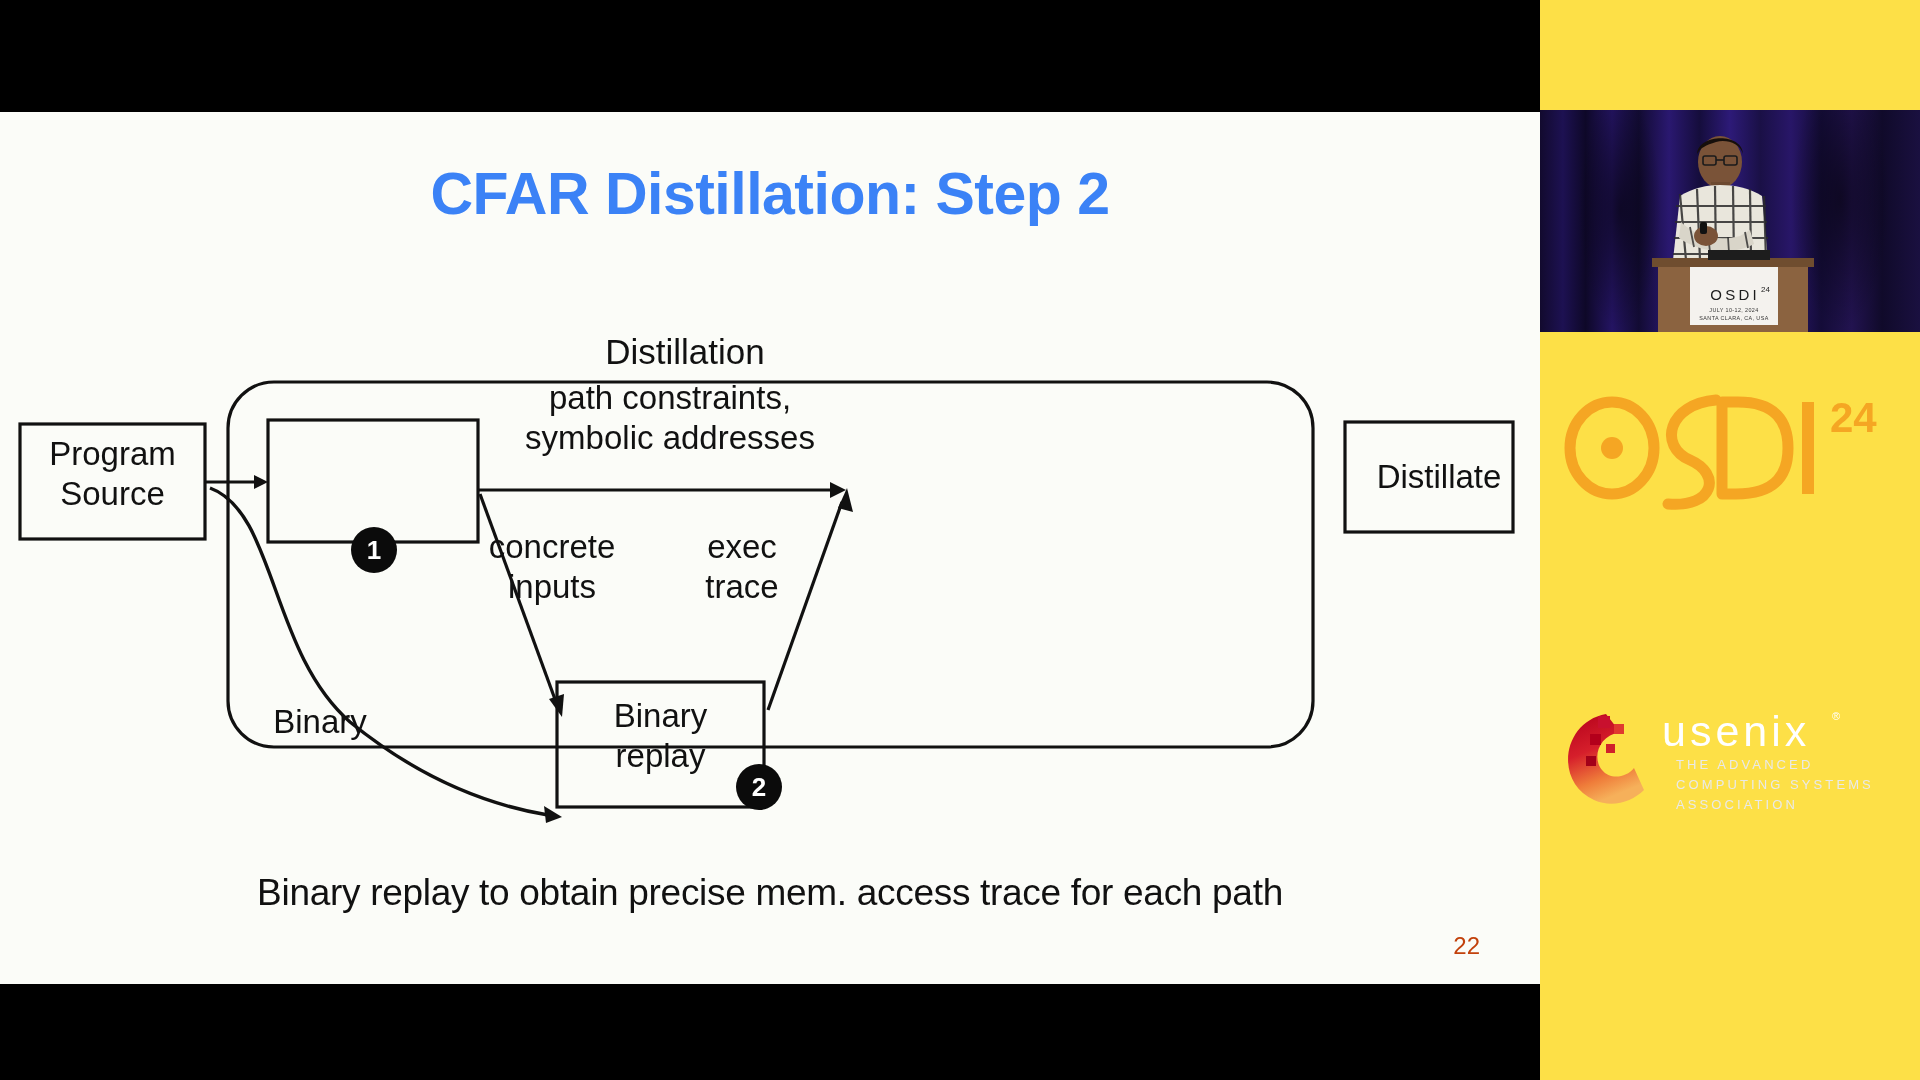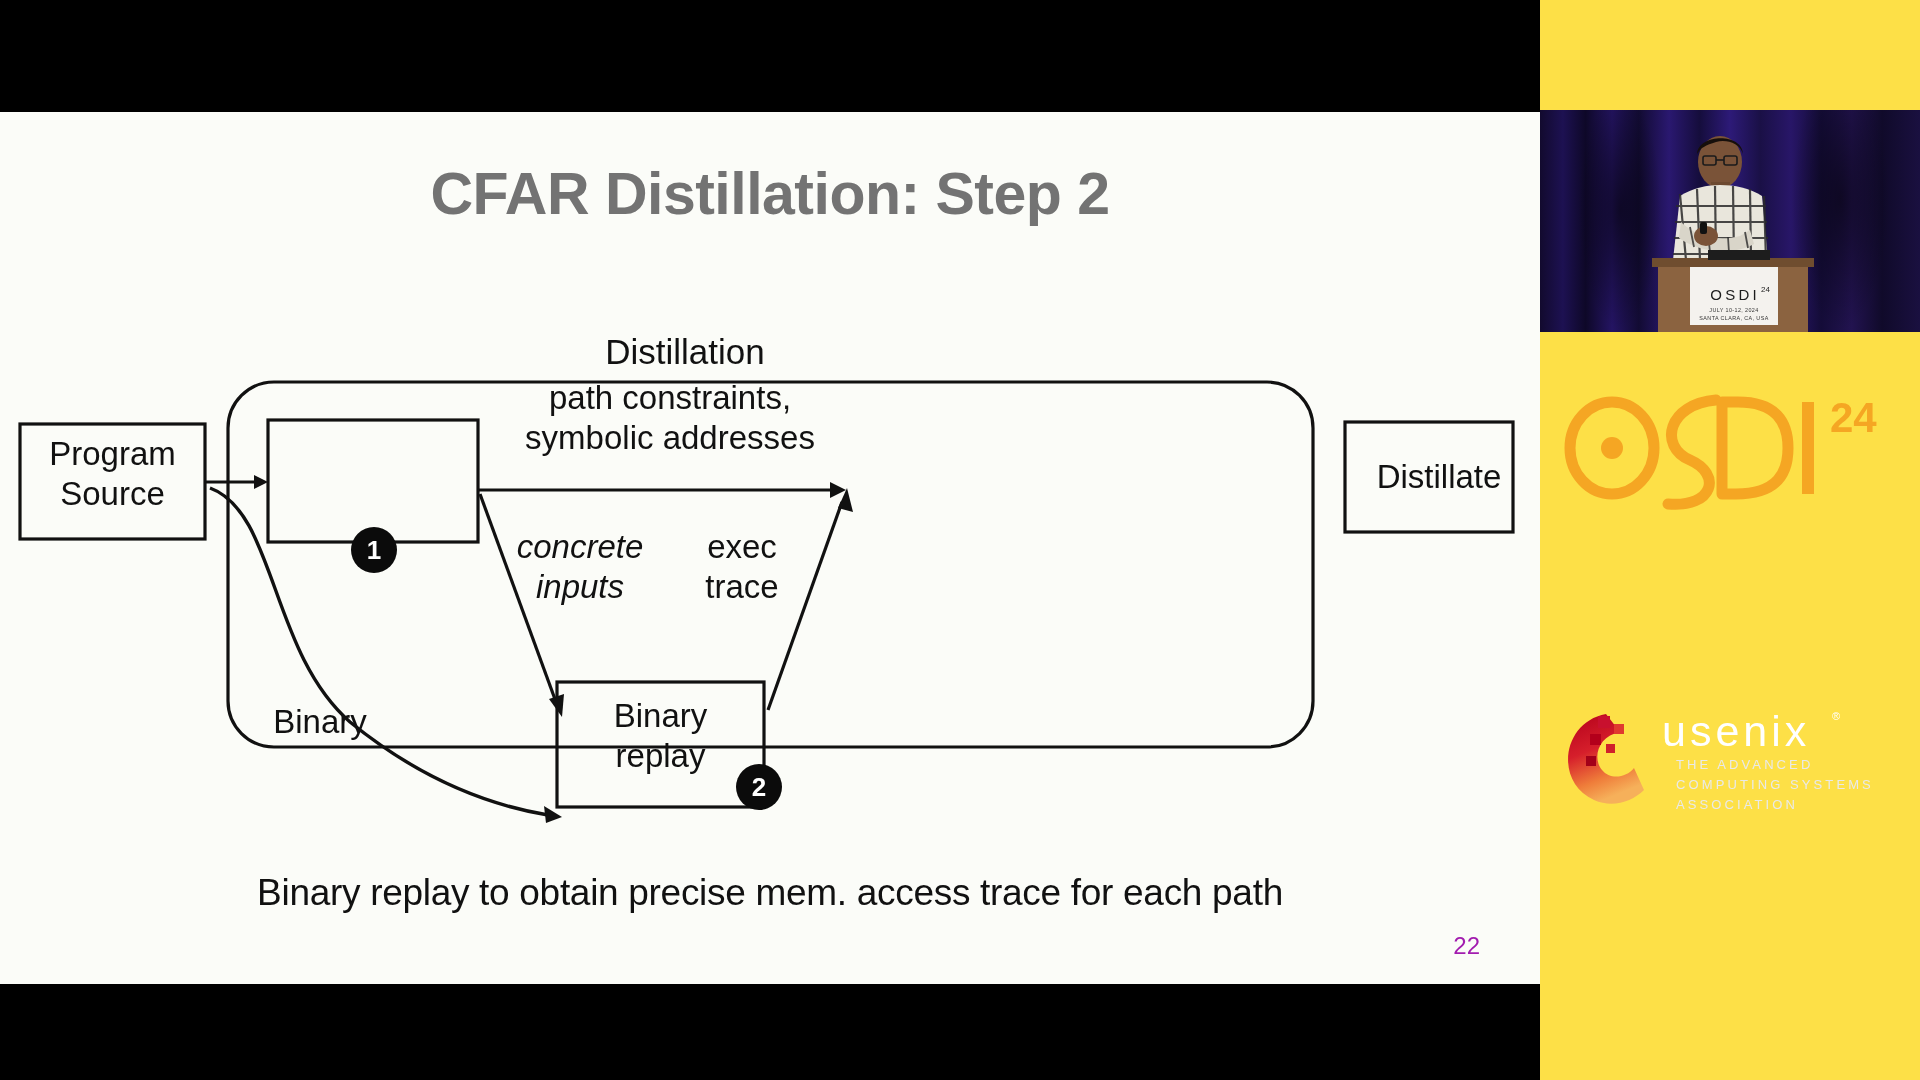--- a/index.html
+++ b/index.html
@@ -18,21 +18,21 @@
     background:#fbfcf8;
     overflow:hidden;
   }
 
   #slide-title {
     position:absolute; left:0; top:48px; width:1540px;
     text-align:center;
     font-size:59px;
     font-weight:bold;
     letter-spacing:-0.5px;
-    color:#737373;
+    color:#3b82f6;
     font-family:"Liberation Sans", sans-serif;
   }
 
   #diagram-wrap {
     position:absolute; left:0; top:150px; width:1540px; height:580px;
   }
   #diagram-svg { position:absolute; left:0; top:0; }
 
   .dlabel {
     position:absolute;
@@ -48,21 +48,21 @@
     position:absolute; left:0; top:760px; width:1540px;
     text-align:center;
     font-size:37px;
     color:#111;
     letter-spacing:-0.3px;
   }
 
   #page-number {
     position:absolute; right:60px; top:820px;
     font-size:24px;
-    color:#a21caf;
+    color:#c2410c;
   }
 
   
   #right-panel {
     position:absolute; left:1540px; top:0; width:380px; height:1080px;
     background:#fde047;
   }
 
   #speaker-video {
     position:absolute; left:0; top:110px; width:380px; height:222px;
@@ -148,21 +148,21 @@
 
       <div class="dlabel" style="left:1345px; top:195px; width:168px;padding-left:20px;">Distillate</div>
 
       <div class="dlabel" style="left:349px; top:272px; width:50px; color:#fff; font-size:26px; font-weight:bold; line-height:32px;">1</div>
 
       <div class="dlabel" style="left:734px; top:509px; width:50px; color:#fff; font-size:26px; font-weight:bold; line-height:32px;">2</div>
 
       <div class="dlabel" style="left:480px; top:110px; width:380px;margin-top:6px;">path constraints,
 symbolic addresses</div>
 
-      <div class="dlabel" style="left:500px; top:265px; width:160px;font-style:italic;">concrete
+      <div class="dlabel" style="left:472px; top:265px; width:160px;">concrete
 inputs</div>
 
       <div class="dlabel" style="left:672px; top:265px; width:140px;">exec
 trace</div>
 
       <div class="dlabel" style="left:240px; top:440px; width:160px;">Binary</div>
     </div>
 
     <div id="caption">Binary replay to obtain precise mem. access trace for each path</div>
     <div id="page-number">22</div>

